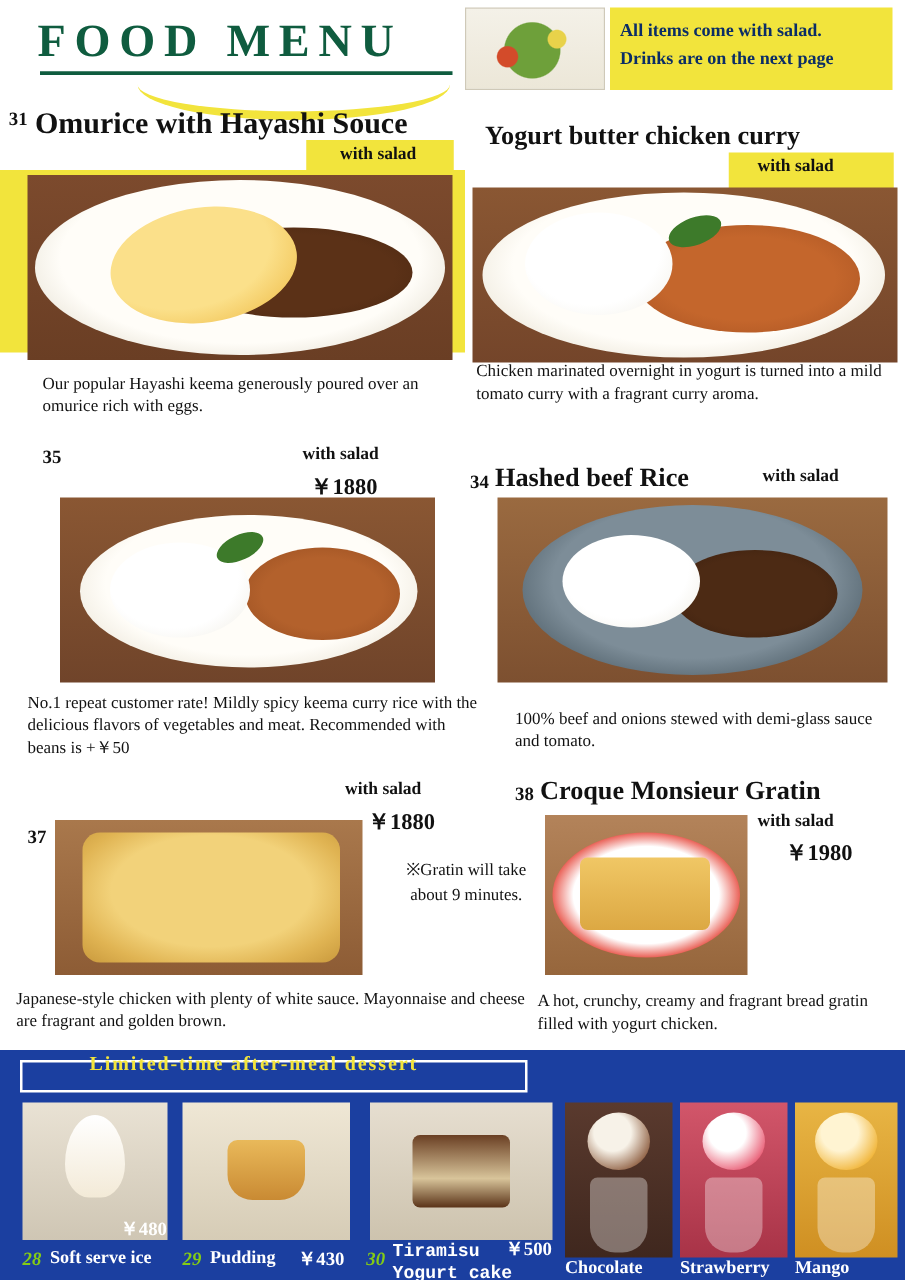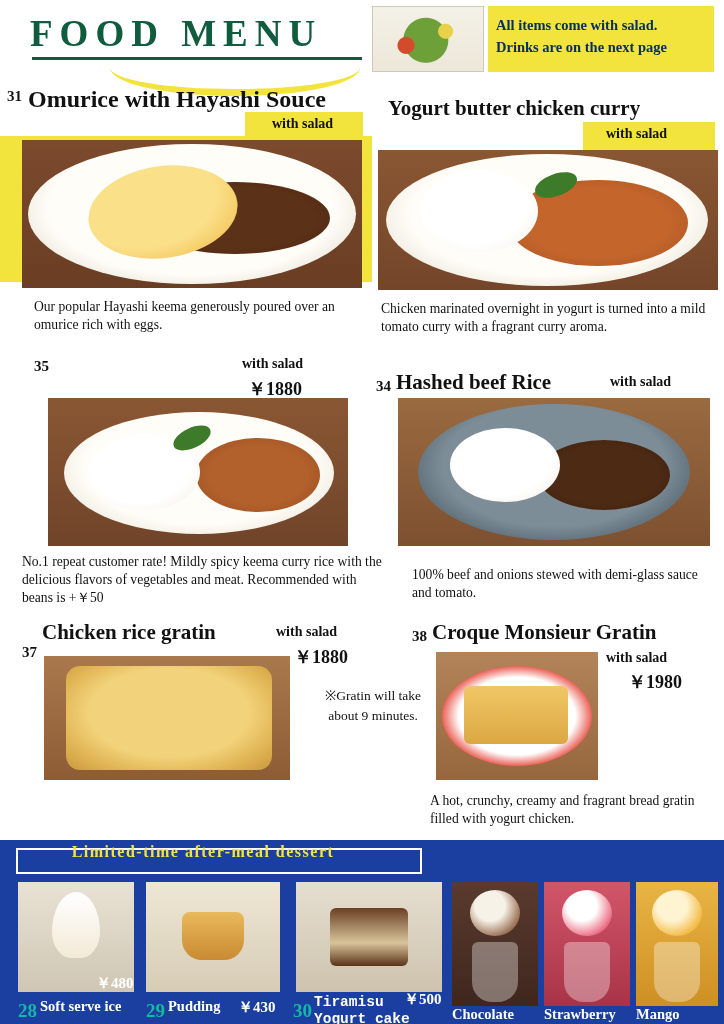--- a/index.html
+++ b/index.html
@@ -107,21 +107,21 @@
   }
   .r1b-curry {
     left:130px; top:30px; width:180px; height:86px; background:radial-gradient(ellipse at 50% 50%, #c4662c 0 55%, #a85322 100%);
   }
   .r1b-rice {
     left:42px; top:20px; width:118px; height:82px; background:radial-gradient(ellipse at 45% 35%, #ffffff 0 60%, #f1eee5 100%);
   }
   .r1b-basil {
     left:156px; top:24px; width:44px; height:22px; background:#3d7a2a; transform:rotate(-20deg);
   }
-  .r1b-desc { position:absolute; left:381px; top:300px; width:330px;font-family:Liberation Serif, serif; }
+  .r1b-desc { position:absolute; left:381px; top:288px; width:330px;font-family:Liberation Serif, serif; }
 
   
   .r2a-num { position:absolute; left:34px; top:358px; }
   .r2a-name { position:absolute; left:56px; top:352px; font-size:21px; }
   .r2a-ws { position:absolute; left:242px; top:356px; }
   .r2a-price { position:absolute; left:248px; top:377px; }
   .r2a-photo {
     left:48px; top:398px; width:300px; height:148px;
     background:linear-gradient(#8a5733,#70442a);
   }
@@ -150,21 +150,21 @@
   }
   .r2b-sauce {
     left:140px; top:42px; width:132px; height:70px; background:radial-gradient(ellipse at 50% 50%, #4c2a14 0 60%, #3a1f0e 100%);
   }
   .r2b-rice {
     left:52px; top:30px; width:110px; height:74px; background:radial-gradient(ellipse at 45% 35%, #ffffff 0 60%, #eeebe1 100%);
   }
   .r2b-desc { position:absolute; left:412px; top:566px; width:300px; }
 
   
-  .r3a-num { position:absolute; left:22px; top:644px; }
+  .r3a-num { position:absolute; left:22px; top:662px; }
   .r3a-name { position:absolute; left:42px; top:620px; font-size:21px; }
   .r3a-ws { position:absolute; left:276px; top:624px; }
   .r3a-price { position:absolute; left:294px; top:645px; }
   .r3a-photo {
     left:44px; top:656px; width:246px; height:124px;
     background:linear-gradient(#a9784c,#8d5c35);
   }
   .r3a-dish {
     left:22px; top:10px; width:206px; height:104px; border-radius:14px;
     background:radial-gradient(ellipse at 50% 45%, #f2d27a 0 55%, #e0b453 78%, #c9993c 100%);
@@ -250,21 +250,21 @@
   .d-price {
     position:absolute; font-family:"Liberation Serif", serif; font-weight:700;
     font-size:15px; color:#ffffff;
   }
   .d-label {
     position:absolute; font-family:"Liberation Serif", serif; font-weight:700;
     font-size:14.5px; color:#ffffff;
   }
   .d-num {
     position:absolute; font-family:"Liberation Serif", serif; font-weight:700;
-    font-size:19px; color:#14b8a6;
+    font-size:15px; color:#84cc16;font-style:italic;
   }
   .s-label {
     position:absolute; top:166px; 
     font-family:"Liberation Serif", serif; font-weight:700; font-size:14.5px; color:#ffffff;
   }
 </style>
 </head>
 <body>
 
 <div class="page">
@@ -321,27 +321,27 @@
   <div class="with-salad r2b-ws">with salad</div>
   <div class="price r2b-price">￥1880</div>
   <div class="photo r2b-photo">
     <div class="plate-oval r2b-plate"></div>
     <div class="plate-oval r2b-sauce"></div>
     <div class="plate-oval r2b-rice"></div>
   </div>
   <div class="desc r2b-desc">100% beef and onions stewed with demi-glass sauce and tomato.</div>
 
   <div class="num r3a-num">37</div>
-  <div class="dish-name r3a-name">Chicken rice gratin</div>
   <div class="with-salad r3a-ws">with salad</div>
   <div class="price r3a-price">￥1880</div>
   <div class="photo r3a-photo">
     <div class="r3a-dish"></div>
   </div>
   <div class="r3a-note">※Gratin will take about 9 minutes.</div>
+  <div class="desc r3a-desc">Japanese-style chicken with plenty of white sauce. Mayonnaise and cheese are fragrant and golden brown.</div>
 
   <div class="num r3b-num">38</div>
   <div class="dish-name r3b-name">Croque Monsieur Gratin</div>
   <div class="with-salad r3b-ws">with salad</div>
   <div class="price r3b-price">￥1980</div>
   <div class="photo r3b-photo">
     <div class="plate-oval r3b-plate2"></div>
     <div class="r3b-toast"></div>
   </div>
   <div class="desc r3b-desc">A hot, crunchy, creamy and fragrant bread gratin filled with yogurt chicken.</div>

